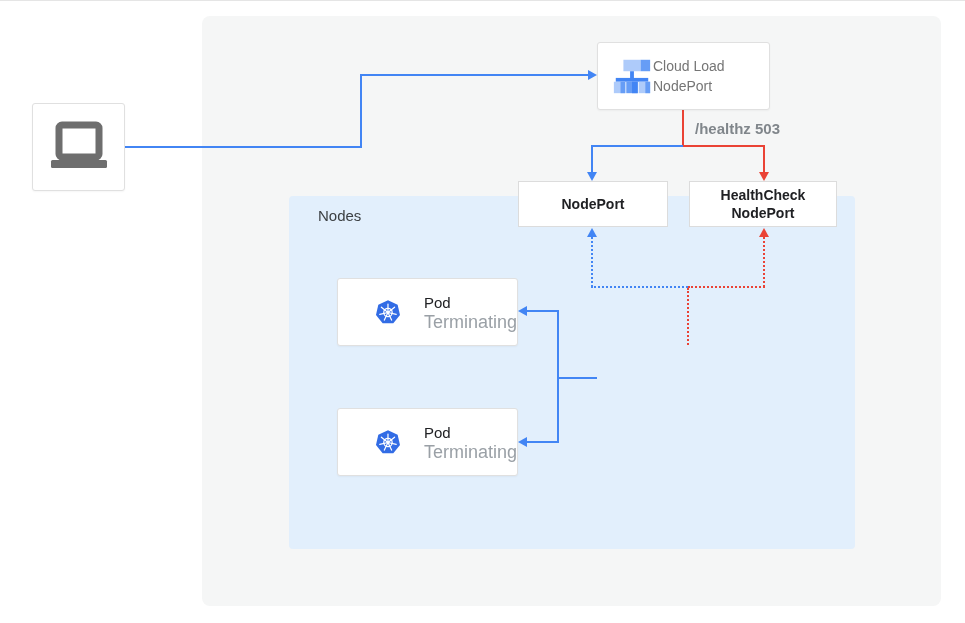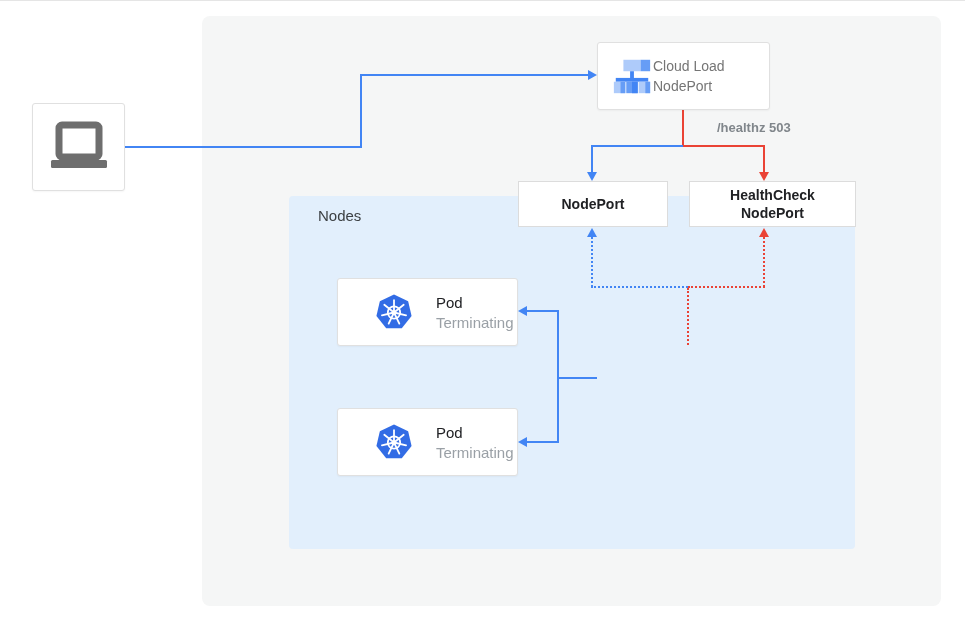--- a/index.html
+++ b/index.html
@@ -15,31 +15,31 @@
   .hairline{position:absolute;left:0;top:0;width:965px;height:1px;background:#e5e5e5;}
   .panel{position:absolute;left:202px;top:16px;width:739px;height:590px;background:var(--panel-bg);border-radius:8px;}
   .nodes-box{position:absolute;left:289px;top:196px;width:566px;height:353px;background:var(--nodes-bg);border-radius:4px;}
   .nodes-label{position:absolute;left:318px;top:207px;font-size:15px;color:#3c4043;text-align:right;}
   .card{position:absolute;background:#fff;border:1px solid var(--card-border);border-radius:3px;box-shadow:0 1px 2px rgba(0,0,0,.04);display:flex;align-items:center;}
   .laptop-card{left:32px;top:103px;width:93px;height:88px;justify-content:center;}
   .clb-card{left:597px;top:42px;width:173px;height:68px;padding-left:13px;}
   .clb-text{font-size:14px;line-height:20px;color:var(--text-gray);}
   .port-box{position:absolute;background:#fff;border:1px solid #dcdcdc;display:flex;flex-direction:column;align-items:center;justify-content:center;font-weight:bold;color:var(--text-dark);font-size:14px;line-height:18px;text-align:center;}
   .nodeport-box{left:518px;top:181px;width:150px;height:46px;}
-  .healthcheck-box{left:689px;top:181px;width:167px;height:46px;}
+  .healthcheck-box{left:689px;top:181px;width:148px;height:46px;}
   .pod-card{left:337px;width:181px;height:68px;padding-left:37px;}
   .pod1{top:278px;} .pod2{top:408px;}
   .pod-text{margin-left:23px;}
   .pod-title{font-size:15px;line-height:21px;color:var(--text-dark);}
-  .pod-status{font-size:15px;line-height:19px;color:var(--text-light-gray);}
+  .pod-status{font-size:18px;line-height:19px;color:var(--text-light-gray);}
   .kp-card{left:597px;top:345px;width:186px;height:67px;padding-left:16px;}
   .kp-text{margin-left:20px;}
   .kp-title{font-size:16px;line-height:22px;color:var(--text-dark);}
   .kp-sub{font-size:15px;line-height:20px;color:var(--healthz-gray);}
-  .healthz{position:absolute;left:695px;top:120px;font-size:13px;font-weight:bold;color:var(--healthz-gray);margin-left:22px;}
+  .healthz{position:absolute;left:695px;top:120px;font-size:15px;font-weight:bold;color:var(--healthz-gray);}
   
   .seg{position:absolute;}
   .h-blue{height:2px;background:var(--blue);}
   .v-blue{width:2px;background:var(--blue);}
   .h-red{height:2px;background:var(--red);}
   .v-red{width:2px;background:var(--red);}
   .hd-blue{height:0;border-top:2px dotted var(--blue);}
   .vd-blue{width:0;border-left:2px dotted var(--blue);}
   .hd-red{height:0;border-top:2px dotted var(--red);}
   .vd-red{width:0;border-left:2px dotted var(--red);}

